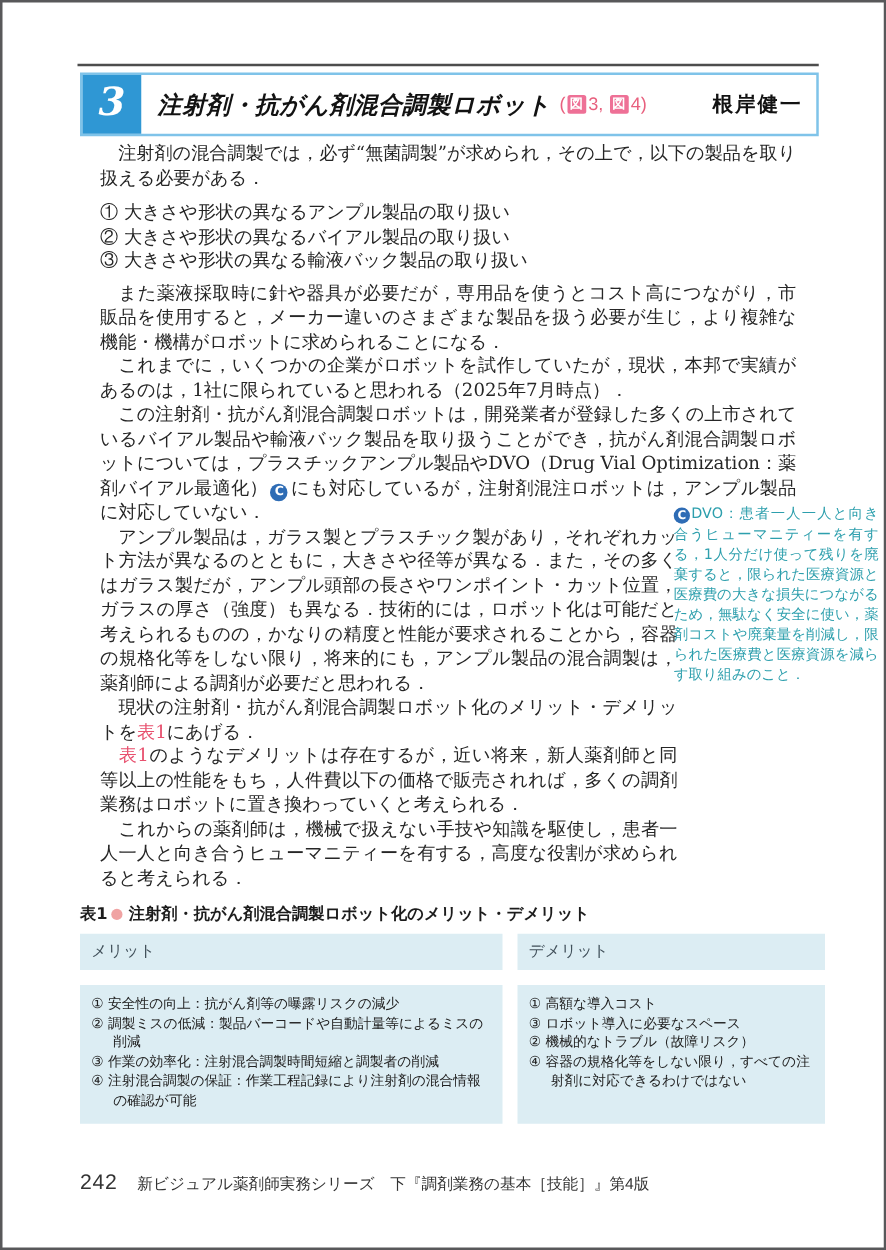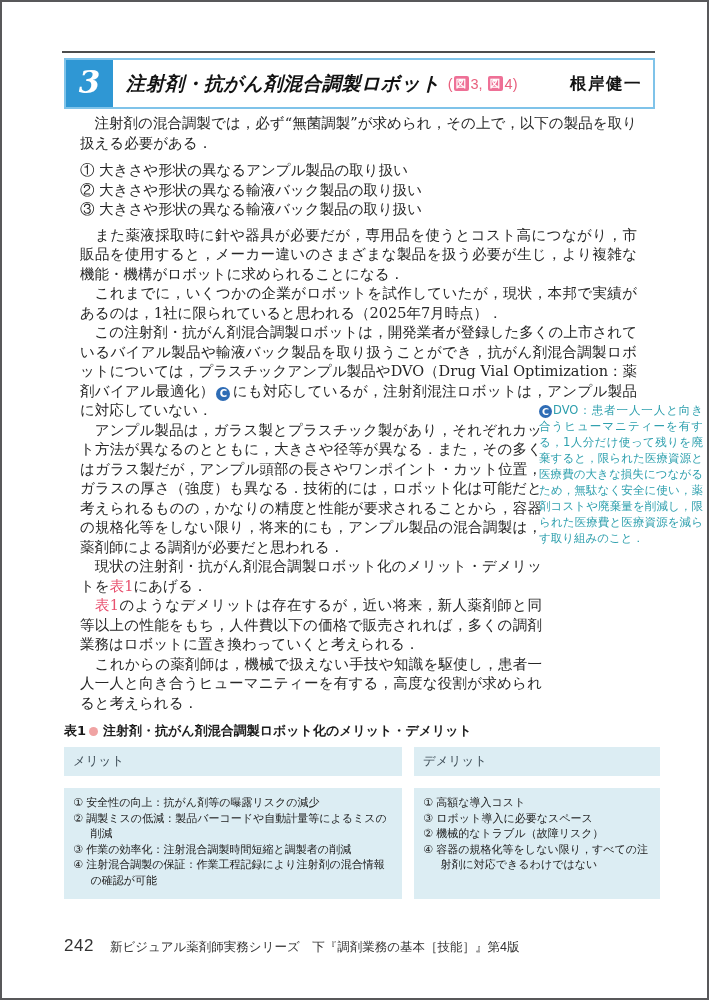--- a/index.html
+++ b/index.html
@@ -85,21 +85,21 @@
         <span>)</span>
       </span>
     </div>
     <div class="author">根岸健一</div>
   </div>
 
   <div class="bodytext">
     <p>　注射剤の混合調製では，必ず“無菌調製”が求められ，その上で，以下の製品を取り扱える必要がある．</p>
     <div class="blist">
       <div>① 大きさや形状の異なるアンプル製品の取り扱い</div>
-      <div>② 大きさや形状の異なる輸液バック製品の取り扱い</div>
+      <div>② 大きさや形状の異なるバイアル製品の取り扱い</div>
       <div>③ 大きさや形状の異なる輸液バック製品の取り扱い</div>
     </div>
     <p>　また薬液採取時に針や器具が必要だが，専用品を使うとコスト高につながり，市販品を使用すると，メーカー違いのさまざまな製品を扱う必要が生じ，より複雑な機能・機構がロボットに求められることになる．</p>
     <p>　これまでに，いくつかの企業がロボットを試作していたが，現状，本邦で実績があるのは，1社に限られていると思われる（2025年7月時点）．</p>
     <p><span>　この注射剤・抗がん剤混合調製ロボットは，開発業者が登録した多くの上市されているバイアル製品や輸液バック製品を取り扱うことができ，抗がん剤混合調製ロボットについては，プラスチックアンプル製品やDVO（Drug Vial Optimization：薬剤バイアル最適化）</span><span class="cmark">C</span><span>にも対応しているが，注射剤混注ロボットは，アンプル製品に対応していない．</span></p>
     <div class="narrow">
       <p>　アンプル製品は，ガラス製とプラスチック製があり，それぞれカット方法が異なるのとともに，大きさや径等が異なる．また，その多くはガラス製だが，アンプル頭部の長さやワンポイント・カット位置，ガラスの厚さ（強度）も異なる．技術的には，ロボット化は可能だと考えられるものの，かなりの精度と性能が要求されることから，容器の規格化等をしない限り，将来的にも，アンプル製品の混合調製は，薬剤師による調剤が必要だと思われる．</p>
       <p><span>　現状の注射剤・抗がん剤混合調製ロボット化のメリット・デメリットを</span><span class="ref-red">表1</span><span>にあげる．</span></p>
       <p><span>　</span><span class="ref-red">表1</span><span>のようなデメリットは存在するが，近い将来，新人薬剤師と同等以上の性能をもち，人件費以下の価格で販売されれば，多くの調剤業務はロボットに置き換わっていくと考えられる．</span></p>
       <p>　これからの薬剤師は，機械で扱えない手技や知識を駆使し，患者一人一人と向き合うヒューマニティーを有する，高度な役割が求められると考えられる．</p>

